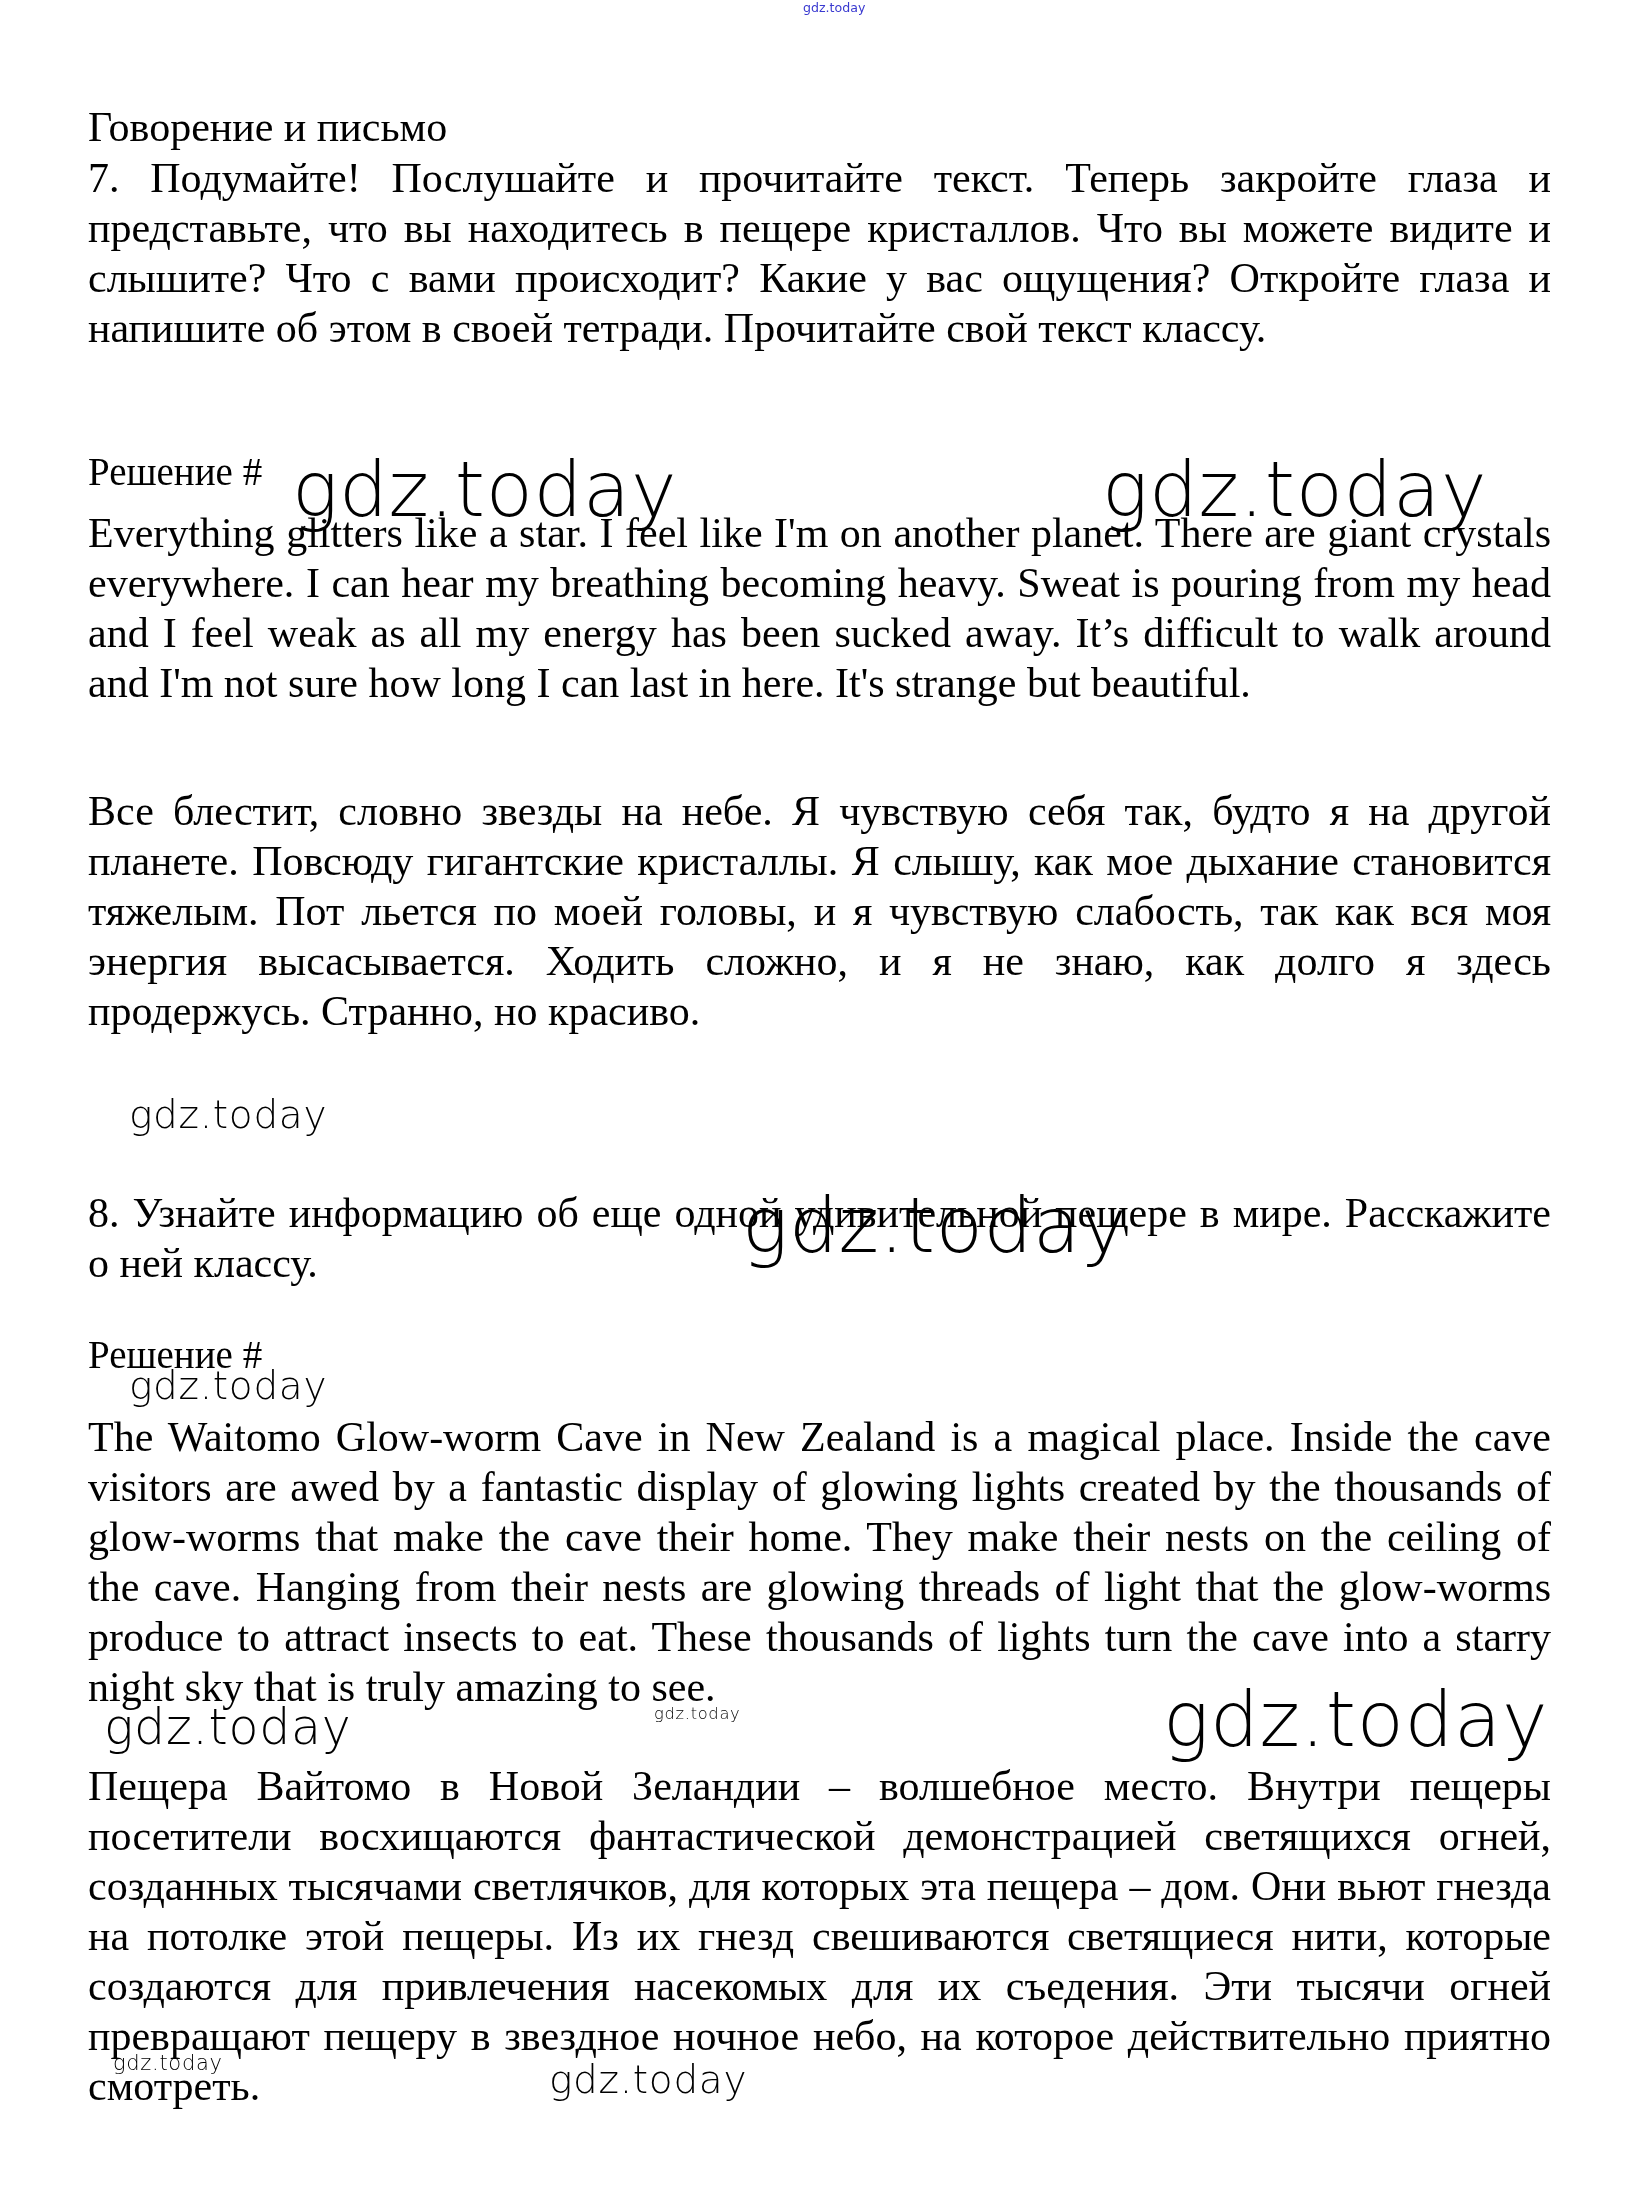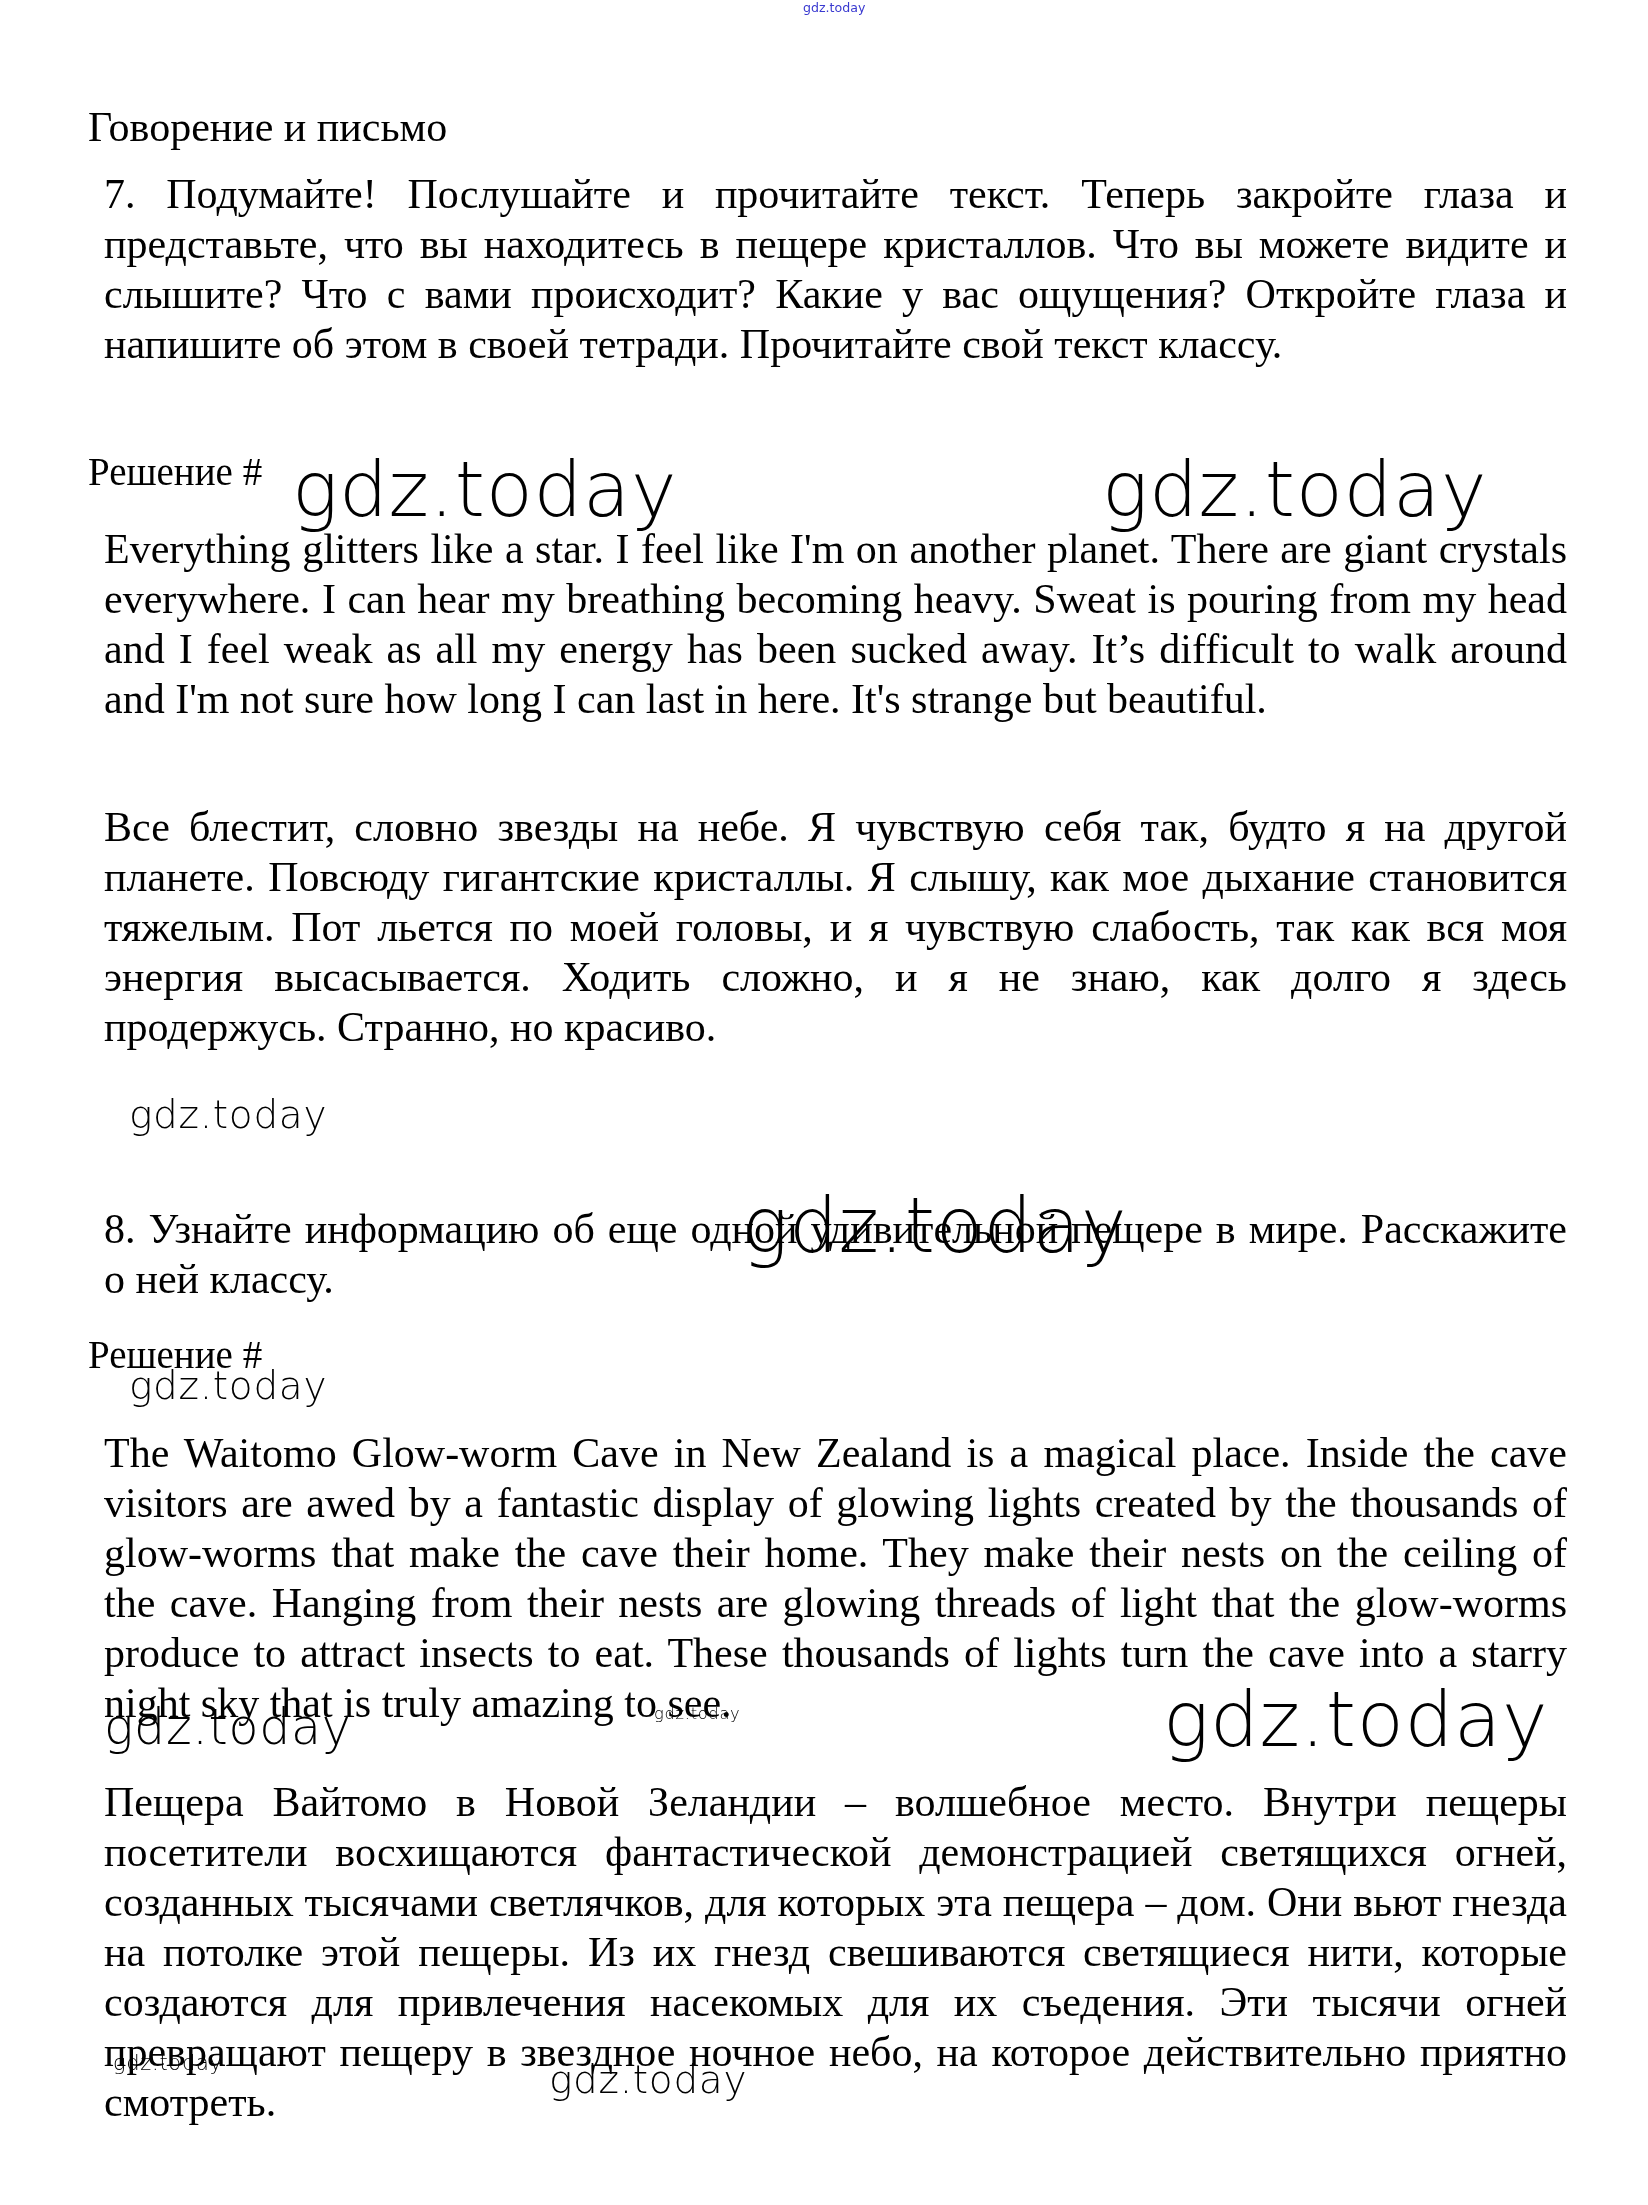--- a/index.html
+++ b/index.html
@@ -1,21 +1,21 @@
 <!DOCTYPE html>
 <html style="font-size:12px"><head>
 <meta charset="utf-8">
 <style>
   html, body { margin: 0; padding: 0; background: #ffffff; }
   body { width: 1649px; height: 2205px; position: relative; overflow: hidden;
          font-family: "Liberation Serif", "DejaVu Serif", serif; color: #000; }
   .top-wm { position: absolute; top: 0px; left: 803px; font-family: "DejaVu Sans", sans-serif;
             font-size: 12.6px; color: #3a3ad0; letter-spacing: 0px; }
   .para { position: absolute; left: 88px; width: 1463px; font-size: 42px; line-height: 50px;
-          text-align: justify; margin: 16px; }
+          text-align: justify; margin: 0; }
   .heading { position: absolute; left: 88px; font-size: 42px; line-height: 50px; margin: 0; text-align: right; }
   .bold { font-weight: normal; }
   .wm { position: absolute; font-family: "DejaVu Sans", sans-serif; font-weight: 200; color: #000;
         white-space: nowrap; letter-spacing: 0.7px; }
   .wm.big { font-size: 77px; }
   .wm.mid2 { font-size: 49px; }
   .wm.small { font-size: 16.3px; }
   .wm.tiny { font-size: 21px; }
 </style>
 </head>

